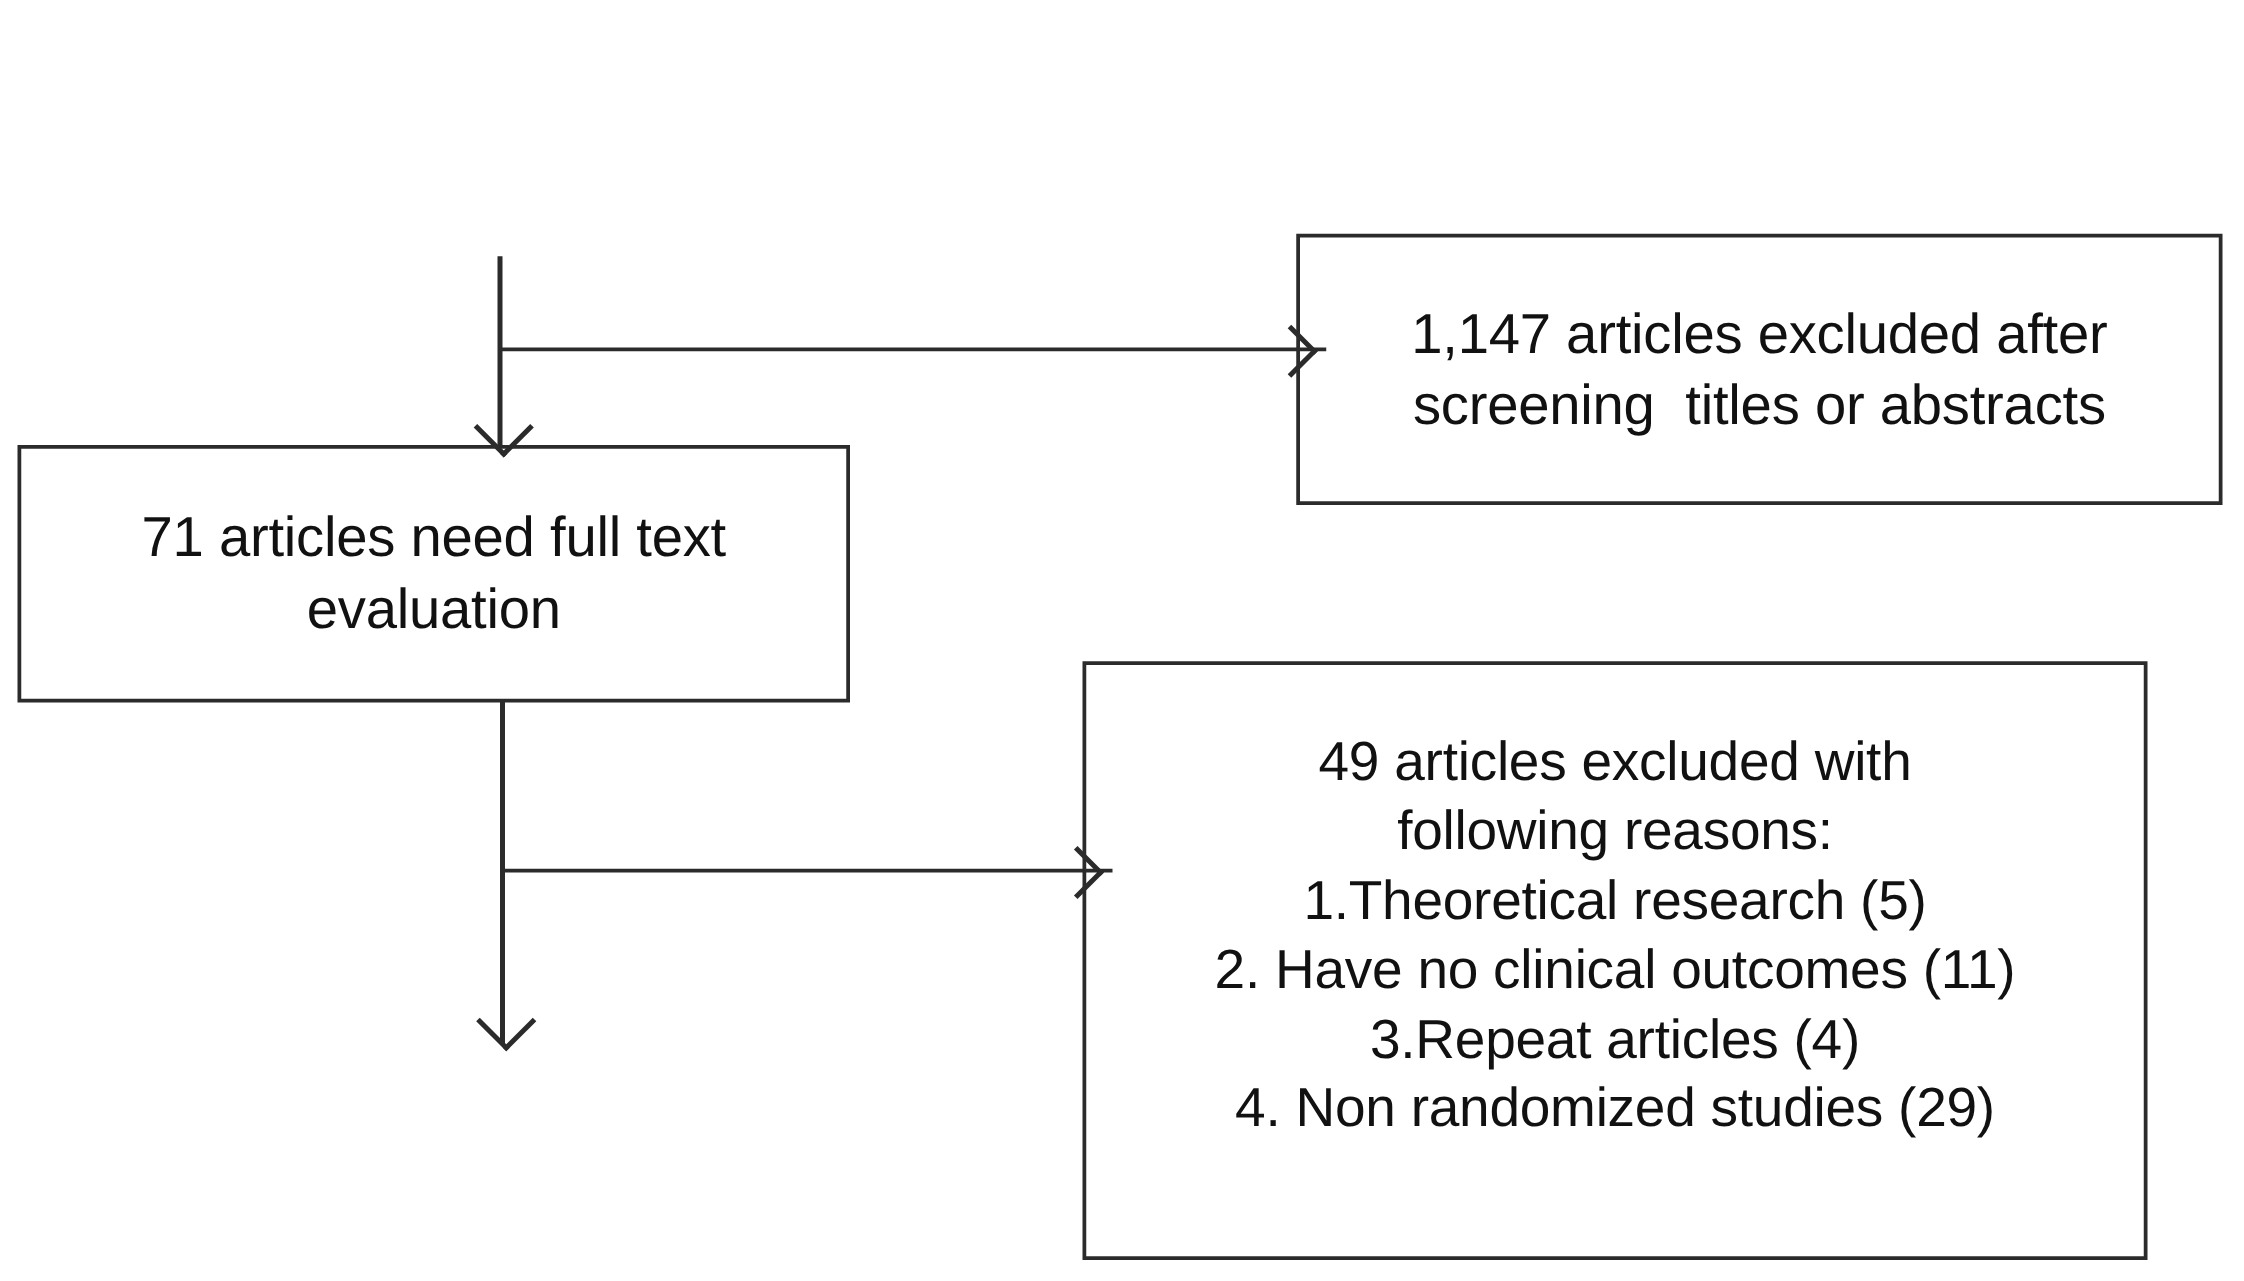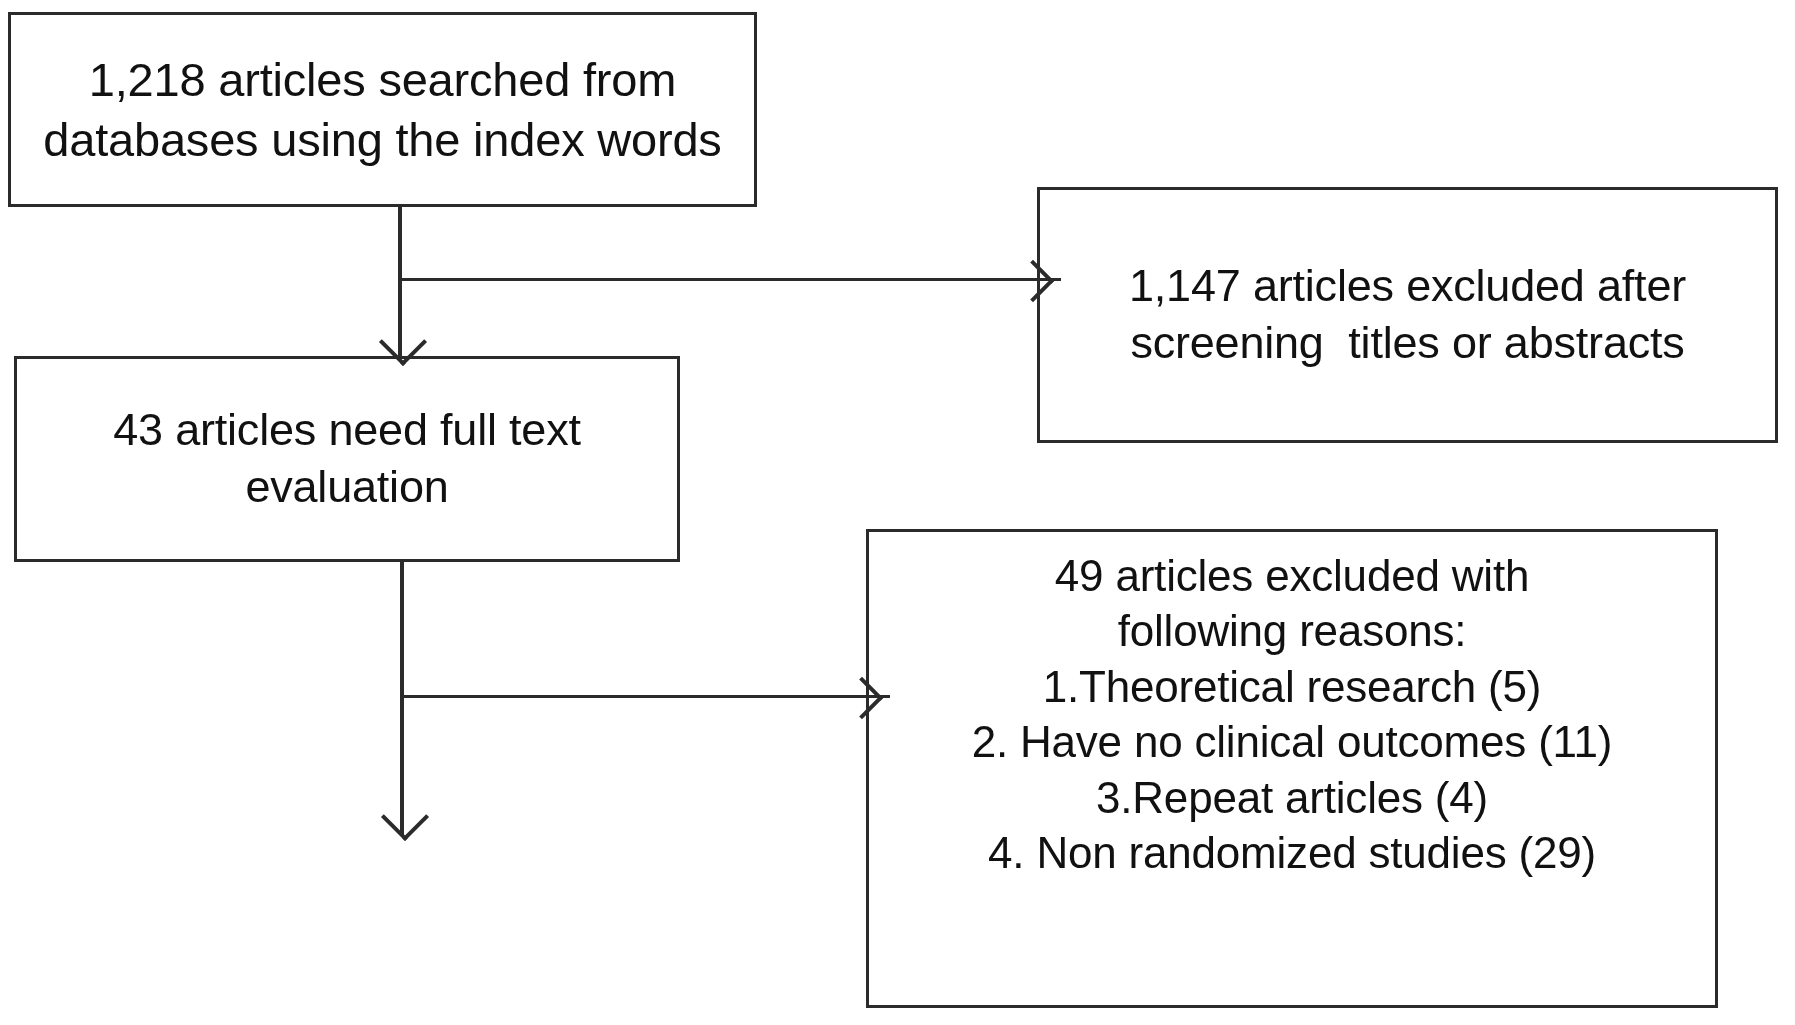--- a/index.html
+++ b/index.html
@@ -35,33 +35,33 @@
     white-space: pre-wrap;
   }
 
   
   #box-searched {
     left: 8px;  top: 12px;  width: 749px;  height: 195px;
   }
   #box-searched .box-text { font-size: 47px; padding: 0 14px; }
 
   #box-excluded-screening {
-    left: 1037px; top: 187px; width: 741px; height: 256px;
+    left: 1037px; top: 187px; width: 741px; height: 217px;
   }
   #box-excluded-screening .box-text { font-size: 45px; padding: 0 12px; }
 
   #box-full-text {
     left: 14px; top: 356px; width: 666px; height: 206px;
   }
   #box-full-text .box-text { font-size: 45px; padding: 0 16px; }
 
   #box-excluded-reasons {
     left: 866px; top: 529px; width: 852px; height: 479px;
     align-items: flex-start;
-    padding-top: 16px;
+    padding-top: 50px;
   }
   #box-excluded-reasons .box-text { font-size: 44px; padding: 0 10px; }
 
   #box-included {
     left: 40px; top: 832px; width: 702px; height: 176px;
   }
   #box-included .box-text { font-size: 45px; padding: 0 14px; }
 
   
   .conn-v {
@@ -100,32 +100,28 @@
   #conn-main-lower      { left: 400px; top: 560px;  height: 276px; }
   #conn-branch-lower    { left: 402px; top: 695px;  width: 488px; }
   #arrowhead-to-included{ left: 388px; top: 800px; }
   #arrowhead-to-excl-2  { left: 847px; top: 683px; }
 </style>
 </head>
 <body>
 
 <div id="canvas">
 
-  <div class="flow-box" id="box-searched">
-    <span class="box-text">1,218 articles searched from
-databases using the index words</span>
-  </div>
 
   <div class="flow-box" id="box-excluded-screening">
     <span class="box-text">1,147 articles excluded after
 screening  titles or abstracts</span>
   </div>
 
   <div class="flow-box" id="box-full-text">
-    <span class="box-text">43 articles need full text
+    <span class="box-text">71 articles need full text
 evaluation</span>
   </div>
 
   <div class="flow-box" id="box-excluded-reasons">
     <span class="box-text">49 articles excluded with
 following reasons:
 1.Theoretical research (5)
 2. Have no clinical outcomes (11)
 3.Repeat articles (4)
 4. Non randomized studies (29)</span>

